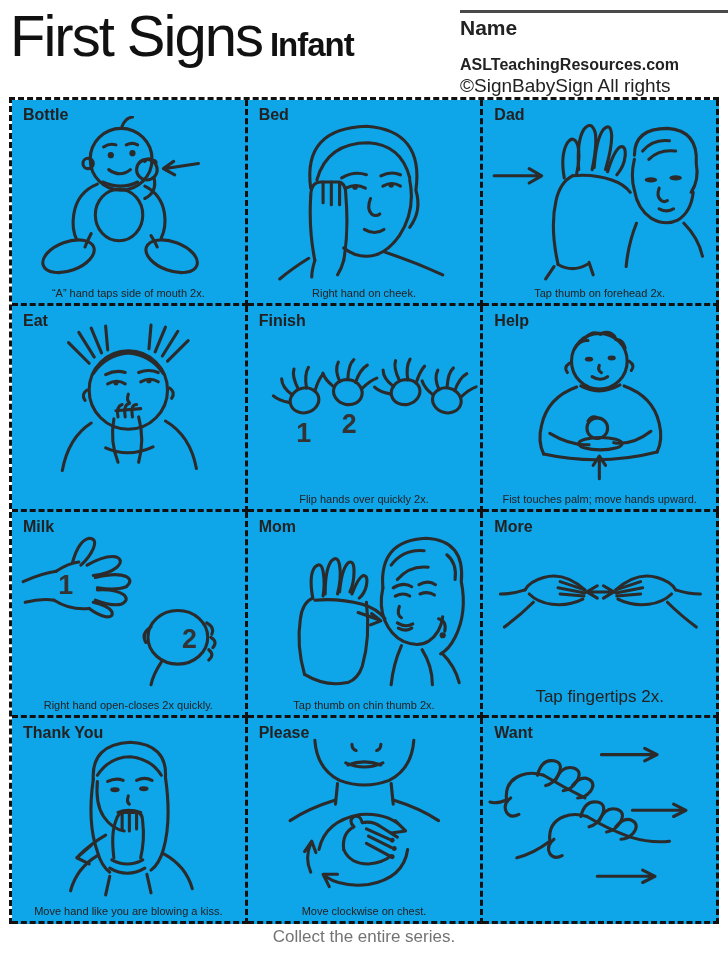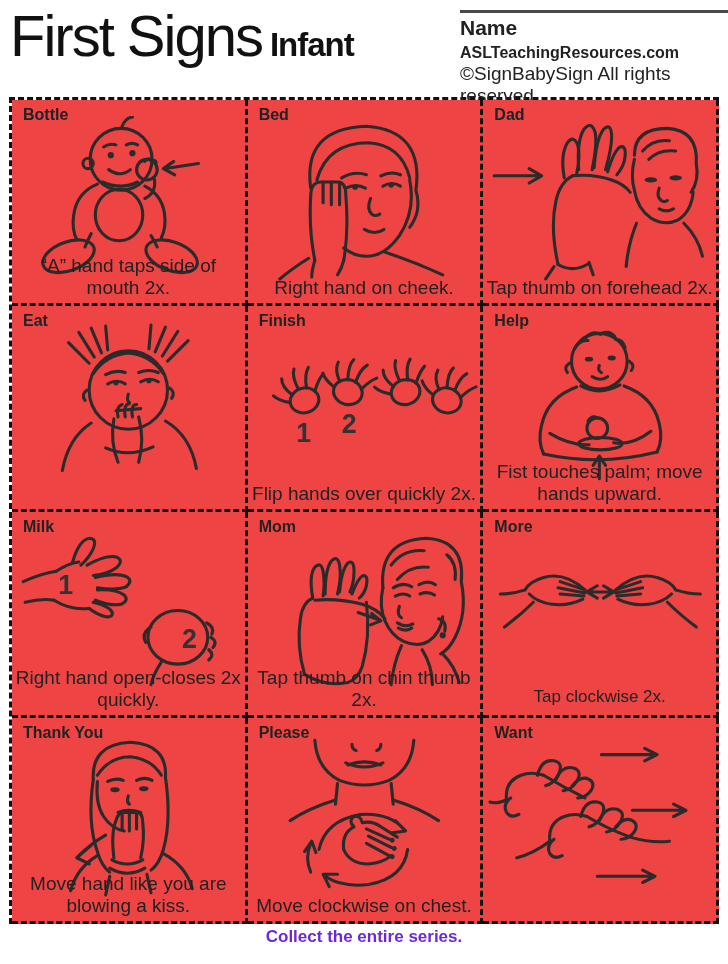--- a/index.html
+++ b/index.html
@@ -9,41 +9,41 @@
     font-family:"Liberation Sans", sans-serif; color:#1c1c1c;
   }
   
   .header { position:relative; height:97px; }
   .title-wrap { position:absolute; left:10px; top:2px; white-space:nowrap; }
   .title { font-size:58px; font-weight:400; letter-spacing:-2px; color:#111; display:inline; }
   .subtitle { font-size:33px; font-weight:600; letter-spacing:-1px; color:#111; display:inline; margin-left:8px; }
   .header-right { position:absolute; right:0; top:10px; width:268px; }
   .name-rule { border-top:3px solid #4a4a4a; width:100%; margin-bottom:3px; }
   .name-label { font-size:21px; font-weight:600; color:#222; }
-  .site { font-size:16px; font-weight:600; color:#222; margin-top:4px; }
+  .site { font-size:16px; font-weight:600; color:#222; margin-top:16px; }
   .copyright { font-size:19px; font-weight:500; color:#222; margin-top:1px; }
   
   .grid {
     margin:0 9px; display:grid; grid-template-columns:repeat(3,1fr);
     grid-auto-rows:206px; border-top:3px dashed #111; border-left:3px dashed #111;
   }
   .cell {
     position:relative; border-right:3px dashed #111; border-bottom:3px dashed #111;
-    overflow:hidden; background:#ef4444;
+    overflow:hidden; background:#0ea5e9;
   }
   .sign-name { position:absolute; top:6px; left:11px; font-size:16px; font-weight:600; color:#222; z-index:2; }
   .caption {
     position:absolute; bottom:4px; left:0; width:100%; text-align:center;
-    font-size:19px; font-weight:500; color:#222; z-index:2;
+    font-size:11px; font-weight:500; color:#222; z-index:2;
   }
   .caption.big { font-size:17px; bottom:8px; }
   .art { position:absolute; left:0; top:16px; width:100%; height:calc(100% - 38px); z-index:1; }
   .num { font:600 26px "Liberation Sans", sans-serif; }
   
-  .footer { text-align:center; font-size:17px; font-weight:700; color:#6d28d9; margin-top:3px; }
+  .footer { text-align:center; font-size:17px; font-weight:400; color:#737373; margin-top:3px; }
 </style>
 </head>
 <body>
 
 <div class="header">
   <div class="title-wrap">
     <span class="title">First Signs</span><span class="subtitle">Infant</span>
   </div>
   <div class="header-right">
     <div class="name-rule"></div>
@@ -235,21 +235,21 @@
       <path d="M96 60 Q76 42 56 48 Q42 52 38 60"></path>
       <path d="M96 60 L72 52 M96 63 L70 58 M95 66 L72 64"></path>
       <path d="M94 69 Q80 76 64 74 Q50 72 42 64"></path>
       <path d="M38 60 Q26 64 14 64 M46 72 Q34 84 18 96"></path>
       <path d="M100 62 L122 62 M114 56 L124 62 L114 68 M108 56 L98 62 L108 68"></path>
       <path d="M126 60 Q146 42 166 48 Q180 52 184 60"></path>
       <path d="M126 60 L150 52 M126 63 L152 58 M127 66 L150 64"></path>
       <path d="M128 69 Q142 76 158 74 Q172 72 180 64"></path>
       <path d="M184 60 Q196 64 208 64 M176 72 Q188 84 204 96"></path>
     </svg>
-    <div class="caption big">Tap clockwise 2x.</div>
+    <div class="caption big">Tap fingertips 2x.</div>
   </div>
 
   <div class="cell">
     <div class="sign-name">Thank You</div>
     <svg class="art" viewBox="0 0 220 160" stroke="#2b2b2b" stroke-width="3" fill="none" stroke-linecap="round" stroke-linejoin="round">
       <path d="M76 44 Q74 10 112 8 Q148 10 146 42 Q152 84 144 112 Q140 126 132 132"></path>
       <path d="M76 44 Q70 86 80 114 Q84 128 92 134"></path>
       <path d="M80 40 Q92 22 112 22 Q132 24 142 40"></path>
       <path d="M80 46 Q78 68 86 80 Q94 92 106 94"></path>
       <ellipse fill="#2b2b2b" stroke="none" cx="97" cy="54" rx="4.6" ry="2.4"></ellipse>

